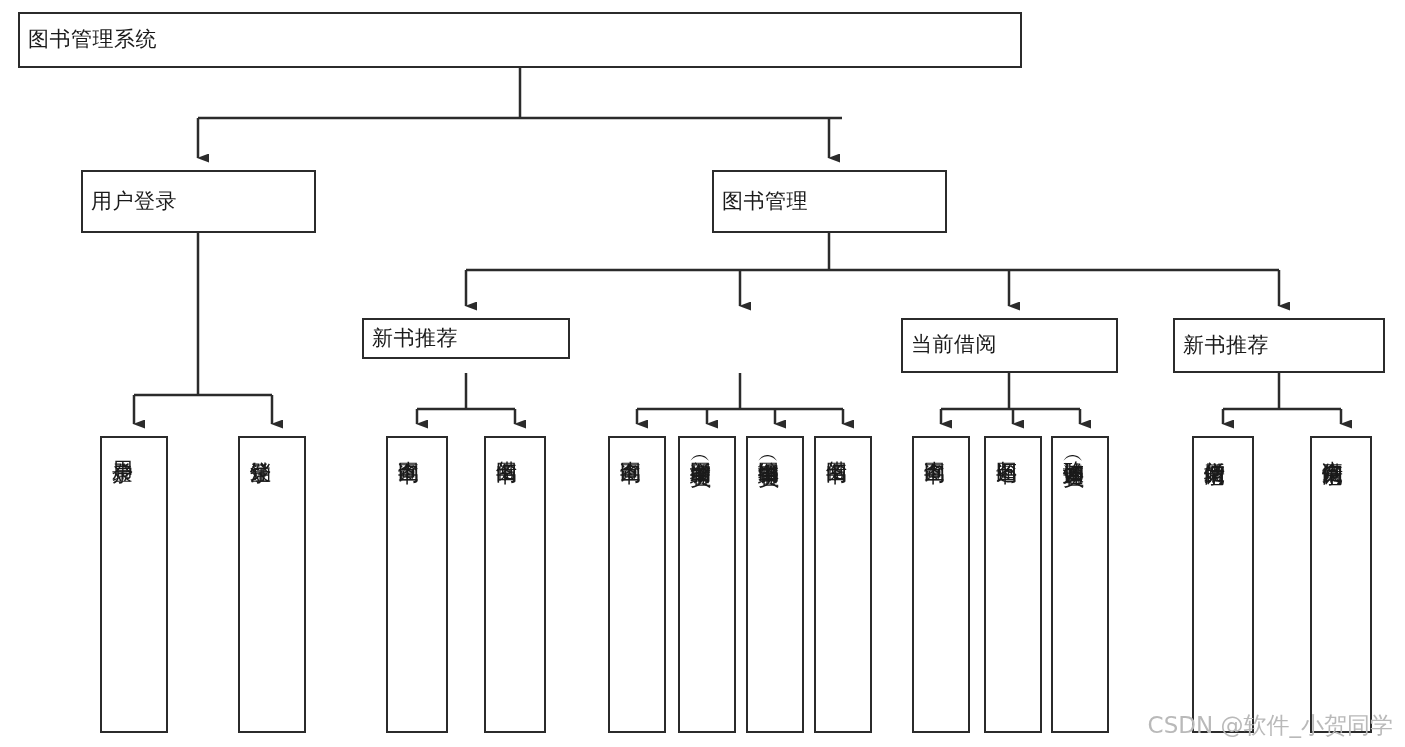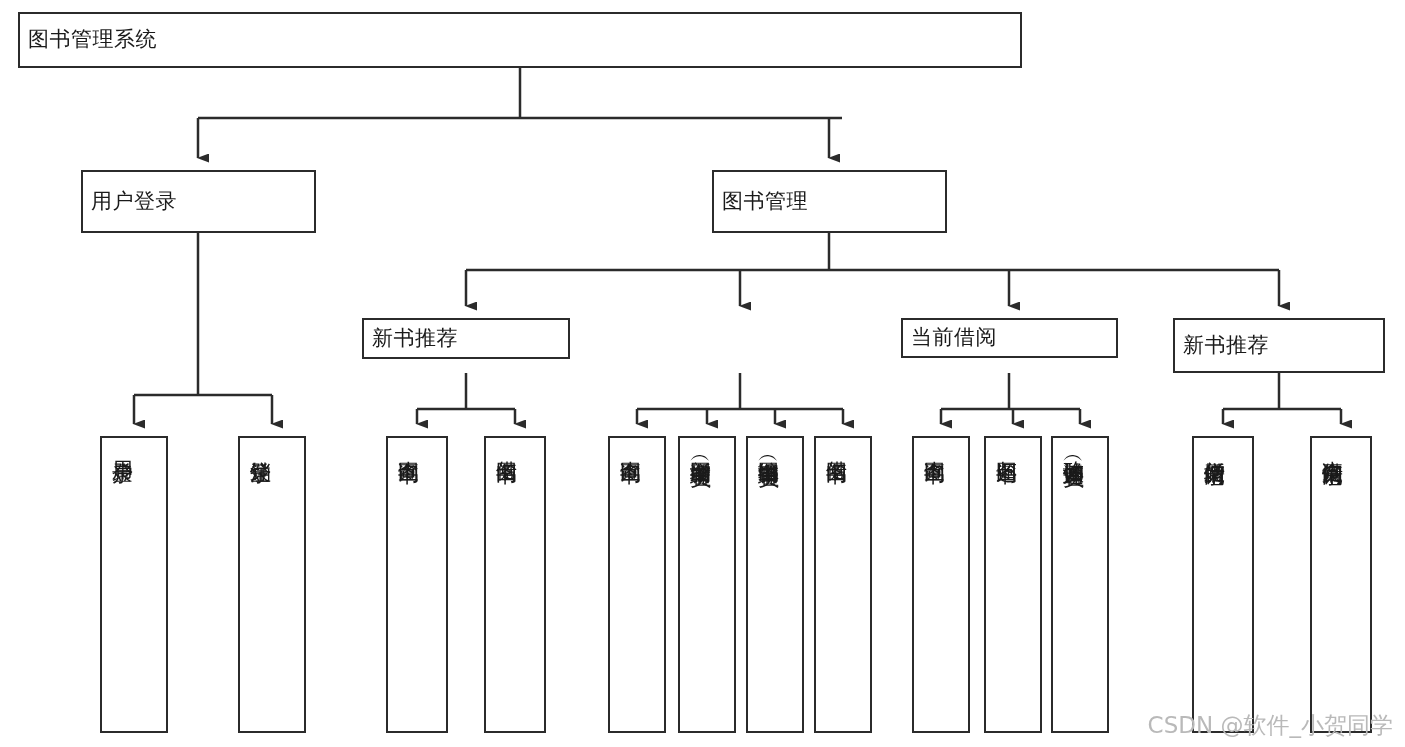--- a/index.html
+++ b/index.html
@@ -142,21 +142,21 @@
   <div class="node-box" id="node-l2-0" style="left: 81px; top: 170px; width: 235px; height: 63px;">
     <span class="node-label-h">用户登录</span>
   </div>
   <div class="node-box" id="node-l2-1" style="left: 712px; top: 170px; width: 235px; height: 63px;">
     <span class="node-label-h">图书管理</span>
   </div>
 
   <div class="node-box" id="node-l3-0" style="left: 362px; top: 318px; width: 208px; height: 41px;">
     <span class="node-label-h">新书推荐</span>
   </div>
-  <div class="node-box" id="node-l3-2" style="left: 901px; top: 318px; width: 217px; height: 40px;">
+  <div class="node-box" id="node-l3-2" style="left: 901px; top: 318px; width: 217px; height: 55px; font-family: Liberation Mono, monospace;">
     <span class="node-label-h">当前借阅</span>
   </div>
   <div class="node-box" id="node-l3-3" style="left: 1173px; top: 318px; width: 212px; height: 55px;">
     <span class="node-label-h">新书推荐</span>
   </div>
 
   <div class="node-box vertical" id="node-leaf-0" style="left: 100px; top: 436px; width: 68px; height: 297px;">
     <span class="node-label-v">用户登录</span>
   </div>
   <div class="node-box vertical" id="node-leaf-1" style="left: 238px; top: 436px; width: 68px; height: 297px;">

